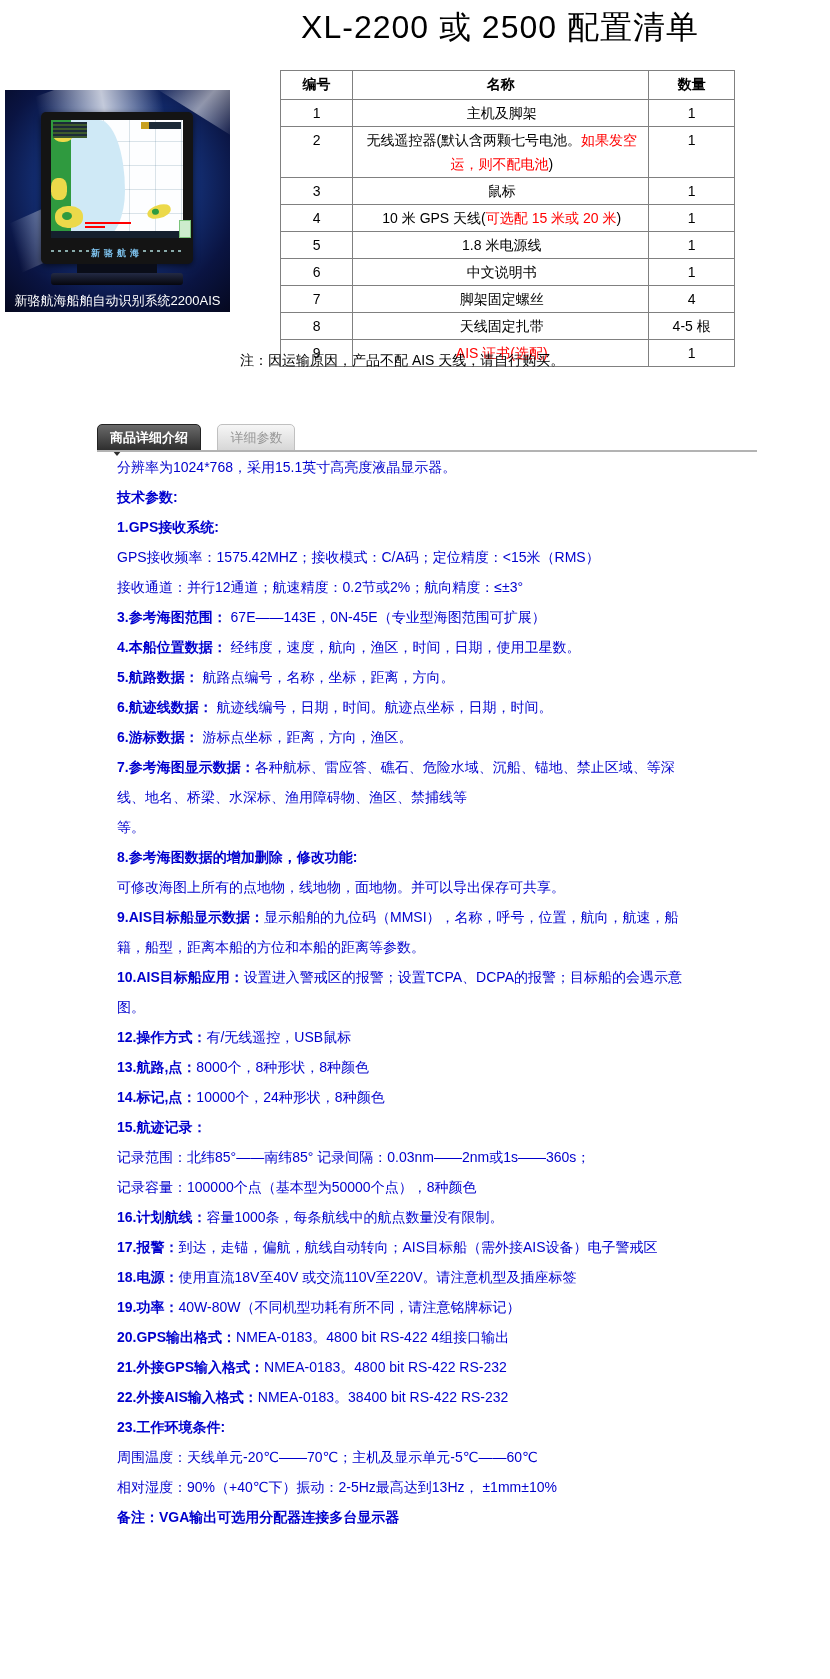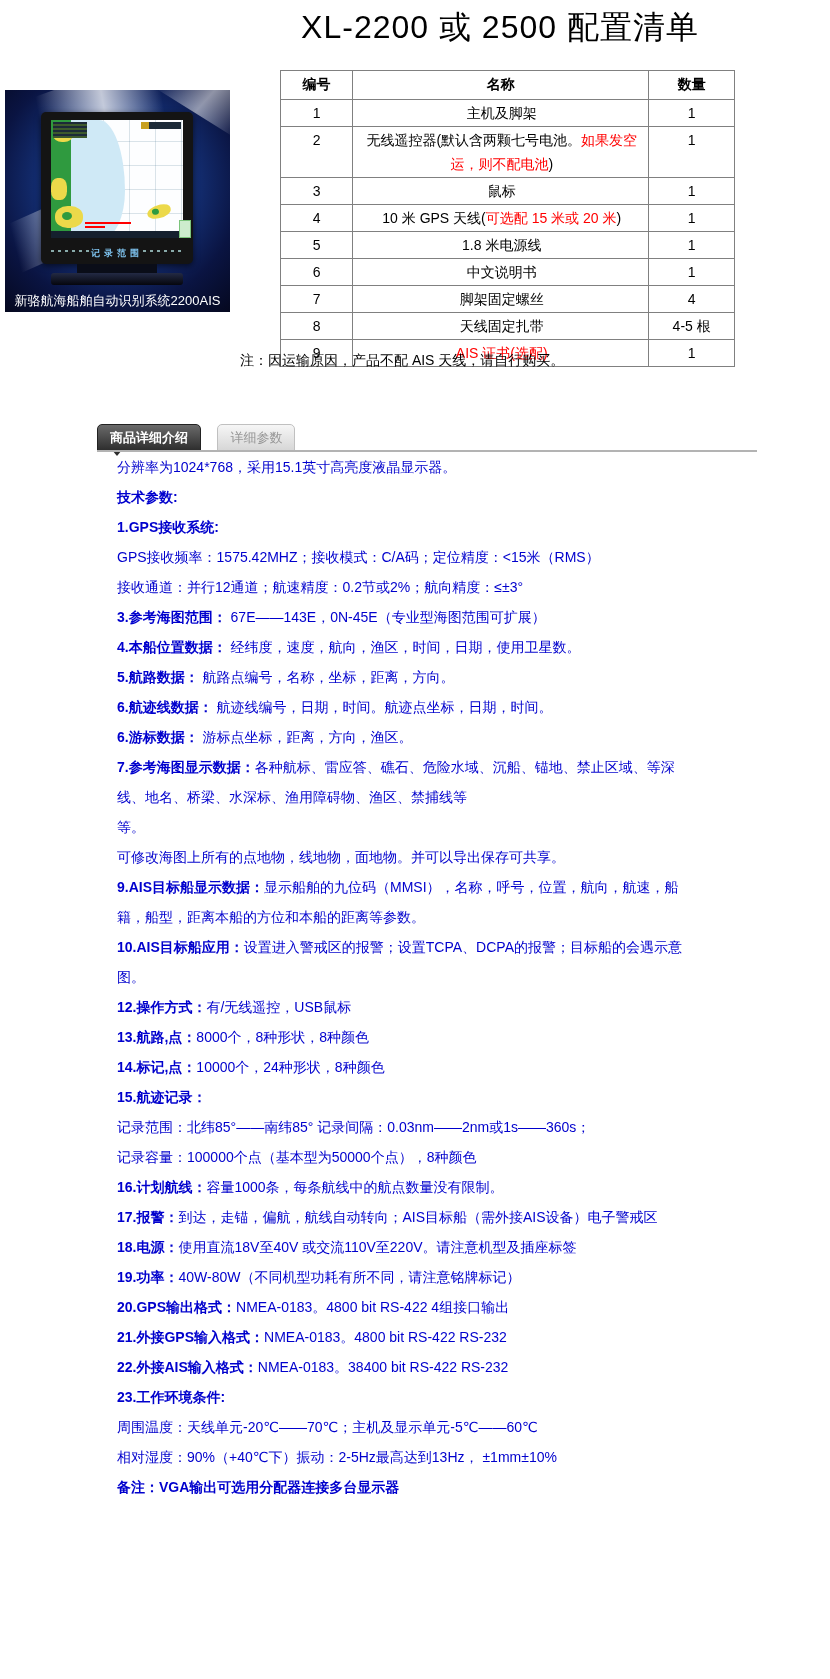--- a/index.html
+++ b/index.html
@@ -106,21 +106,21 @@
       <div class="island-bl"></div>
       <div class="island-br"></div>
       <div class="menu-box"></div>
       <div class="top-strip"></div>
       <div class="red-note"></div>
       <div class="bottom-bar"></div>
     </div>
     <div class="bezel-bottom">
       <div class="bezel-dots"></div>
       <div class="bezel-dots r"></div>
-      <span class="brand-text">记录范围</span>
+      <span class="brand-text">新骆航海</span>
     </div>
     <div class="sticker"></div>
   </div>
   <div class="stand-neck"></div>
   <div class="stand-base"></div>
   <div class="image-caption">新骆航海船舶自动识别系统2200AIS</div>
 </div>
 
 <table class="config-table">
   <thead>
@@ -199,20 +199,21 @@
     <div class="spec-line"><span>GPS接收频率：1575.42MHZ；接收模式：C/A码；定位精度：&lt;15米（RMS）</span></div>
     <div class="spec-line"><span>接收通道：并行12通道；航速精度：0.2节或2%；航向精度：≤±3°</span></div>
     <div class="spec-line"><span class="b">3.参考海图范围：</span><span> 67E——143E，0N-45E（专业型海图范围可扩展）</span></div>
     <div class="spec-line"><span class="b">4.本船位置数据：</span><span> 经纬度，速度，航向，渔区，时间，日期，使用卫星数。</span></div>
     <div class="spec-line"><span class="b">5.航路数据：</span><span> 航路点编号，名称，坐标，距离，方向。</span></div>
     <div class="spec-line"><span class="b">6.航迹线数据：</span><span> 航迹线编号，日期，时间。航迹点坐标，日期，时间。</span></div>
     <div class="spec-line"><span class="b">6.游标数据：</span><span> 游标点坐标，距离，方向，渔区。</span></div>
     <div class="spec-line"><span class="b">7.参考海图显示数据：</span><span>各种航标、雷应答、礁石、危险水域、沉船、锚地、禁止区域、等深</span></div>
     <div class="spec-line"><span>线、地名、桥梁、水深标、渔用障碍物、渔区、禁捕线等</span></div>
     <div class="spec-line"><span>等。</span></div>
+    <div class="spec-line"><span class="b">8.参考海图数据的增加删除，修改功能:</span></div>
     <div class="spec-line"><span>可修改海图上所有的点地物，线地物，面地物。并可以导出保存可共享。</span></div>
     <div class="spec-line"><span class="b">9.AIS目标船显示数据：</span><span>显示船舶的九位码（MMSI），名称，呼号，位置，航向，航速，船</span></div>
     <div class="spec-line"><span>籍，船型，距离本船的方位和本船的距离等参数。</span></div>
     <div class="spec-line"><span class="b">10.AIS目标船应用：</span><span>设置进入警戒区的报警；设置TCPA、DCPA的报警；目标船的会遇示意</span></div>
     <div class="spec-line"><span>图。</span></div>
     <div class="spec-line"><span class="b">12.操作方式：</span><span>有/无线遥控，USB鼠标</span></div>
     <div class="spec-line"><span class="b">13.航路,点：</span><span>8000个，8种形状，8种颜色</span></div>
     <div class="spec-line"><span class="b">14.标记,点：</span><span>10000个，24种形状，8种颜色</span></div>
     <div class="spec-line"><span class="b">15.航迹记录：</span></div>
     <div class="spec-line"><span>记录范围：北纬85°——南纬85° 记录间隔：0.03nm——2nm或1s——360s；</span></div>

